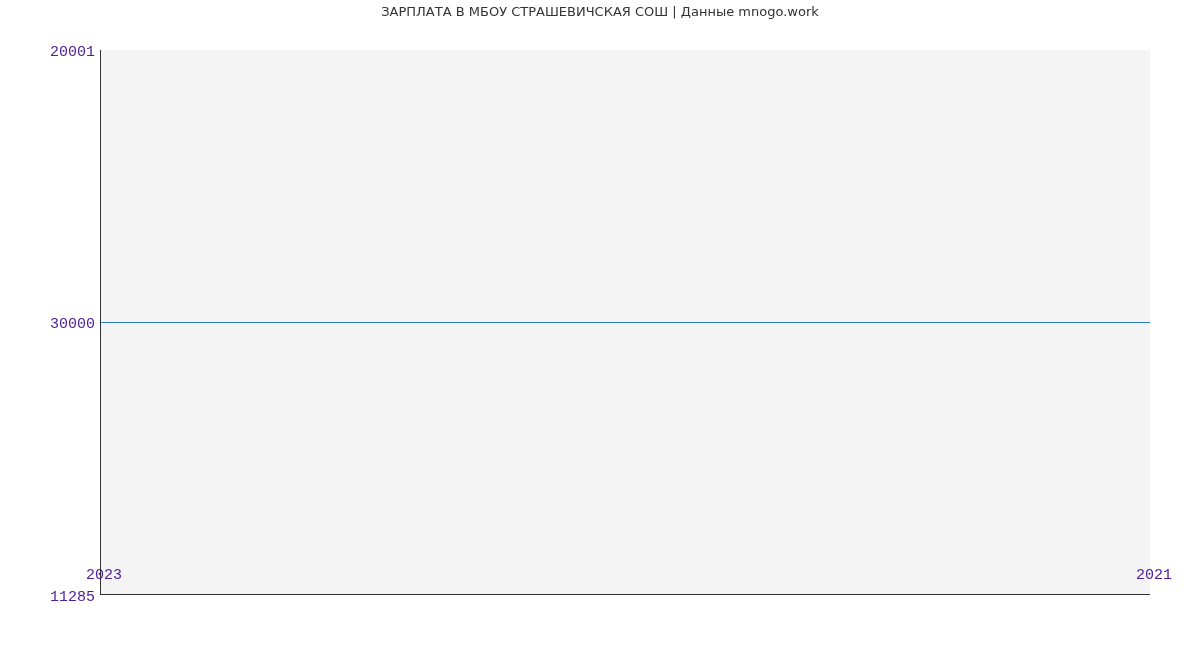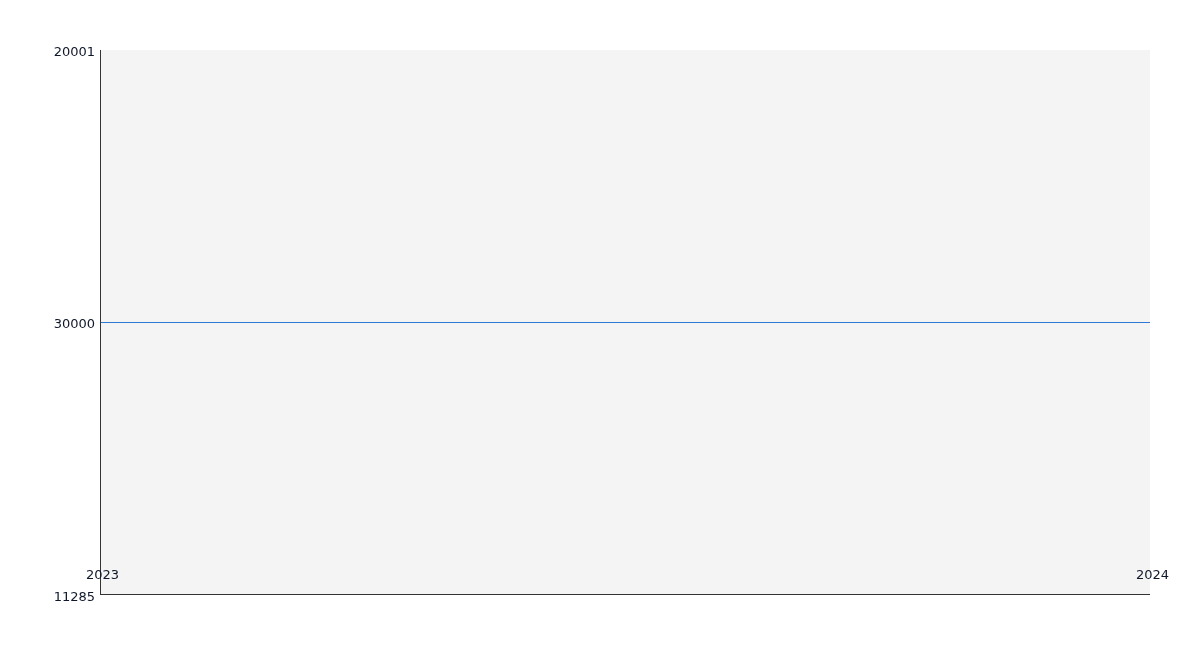--- a/index.html
+++ b/index.html
@@ -40,39 +40,41 @@
   .data-line {
     position: absolute;
     left: 0;
     right: 0;
     top: 50%;
     height: 0;
     border-top: 1.5px solid #2e7ad1;
   }
   .tick-label {
     position: absolute;
-    font-size: 13px;
-    color: #0f172a;
+    font-size: 15px;
+    color: #4c1d95;
     white-space: nowrap;
+    font-family: Liberation Mono, monospace;
   }
   
   .y-tick { right: 1105px; text-align: right; }
   
   .x-tick { top: 567px; }
 </style>
 </head>
 <body>
 
 <div class="chart-wrap">
 
+  <div class="title">ЗАРПЛАТА В МБОУ СТРАШЕВИЧСКАЯ СОШ | Данные mnogo.work</div>
 
   <div class="plot-area">
     <div class="data-line"></div>
   </div>
 
   <div class="tick-label y-tick" style="top:589px;">11285</div>
   <div class="tick-label y-tick" style="top:316px;">30000</div>
   <div class="tick-label y-tick" style="top:44px;">20001</div>
 
   <div class="tick-label x-tick" style="left:86px;">2023</div>
-  <div class="tick-label x-tick" style="left:1136px;">2024</div>
+  <div class="tick-label x-tick" style="left:1136px;">2021</div>
 
 </div>
 
 </body></html>

